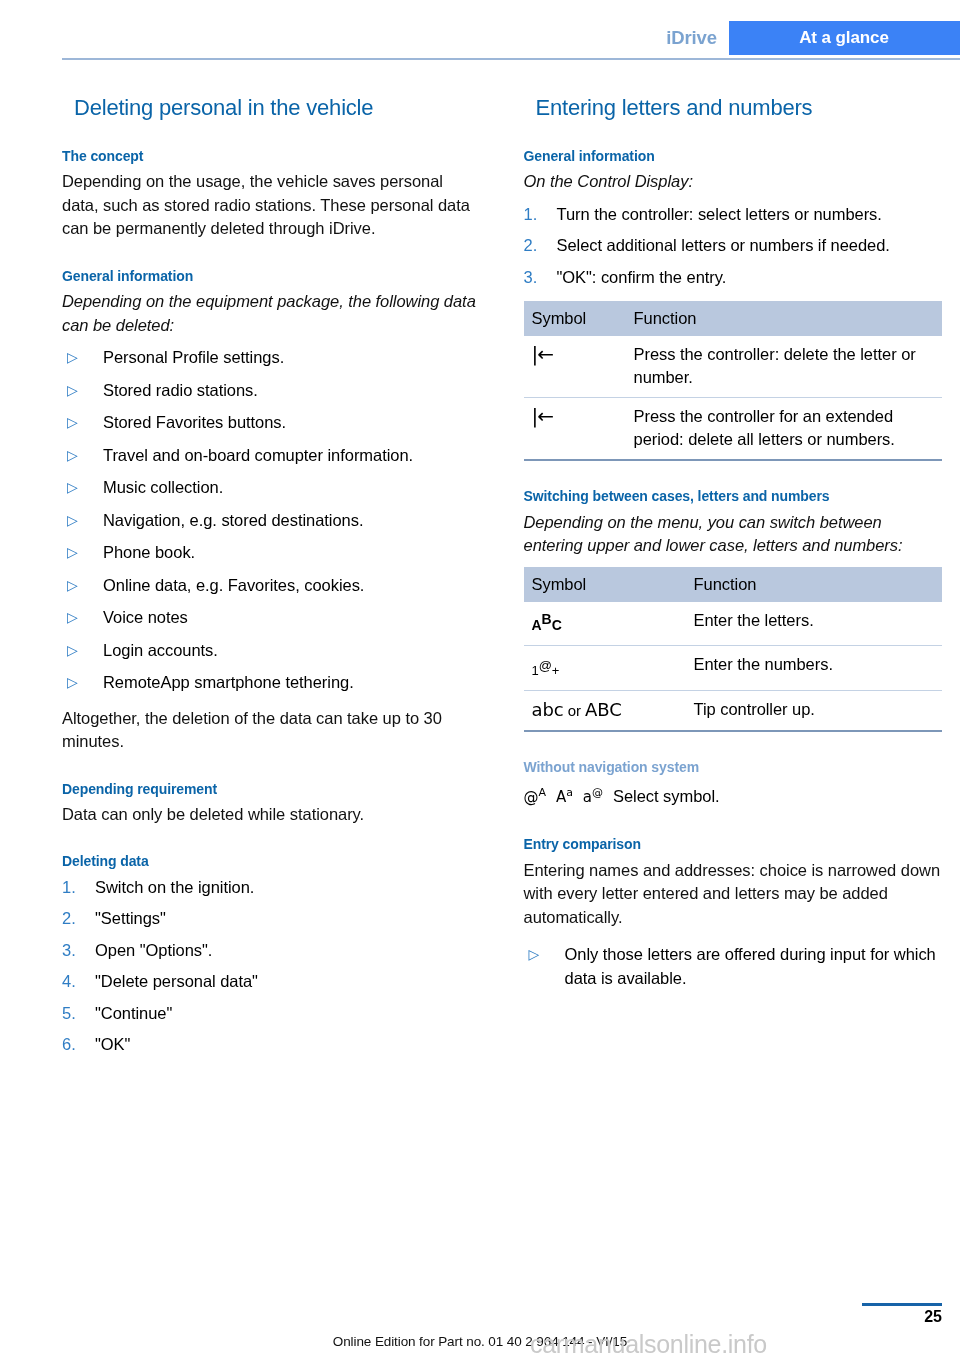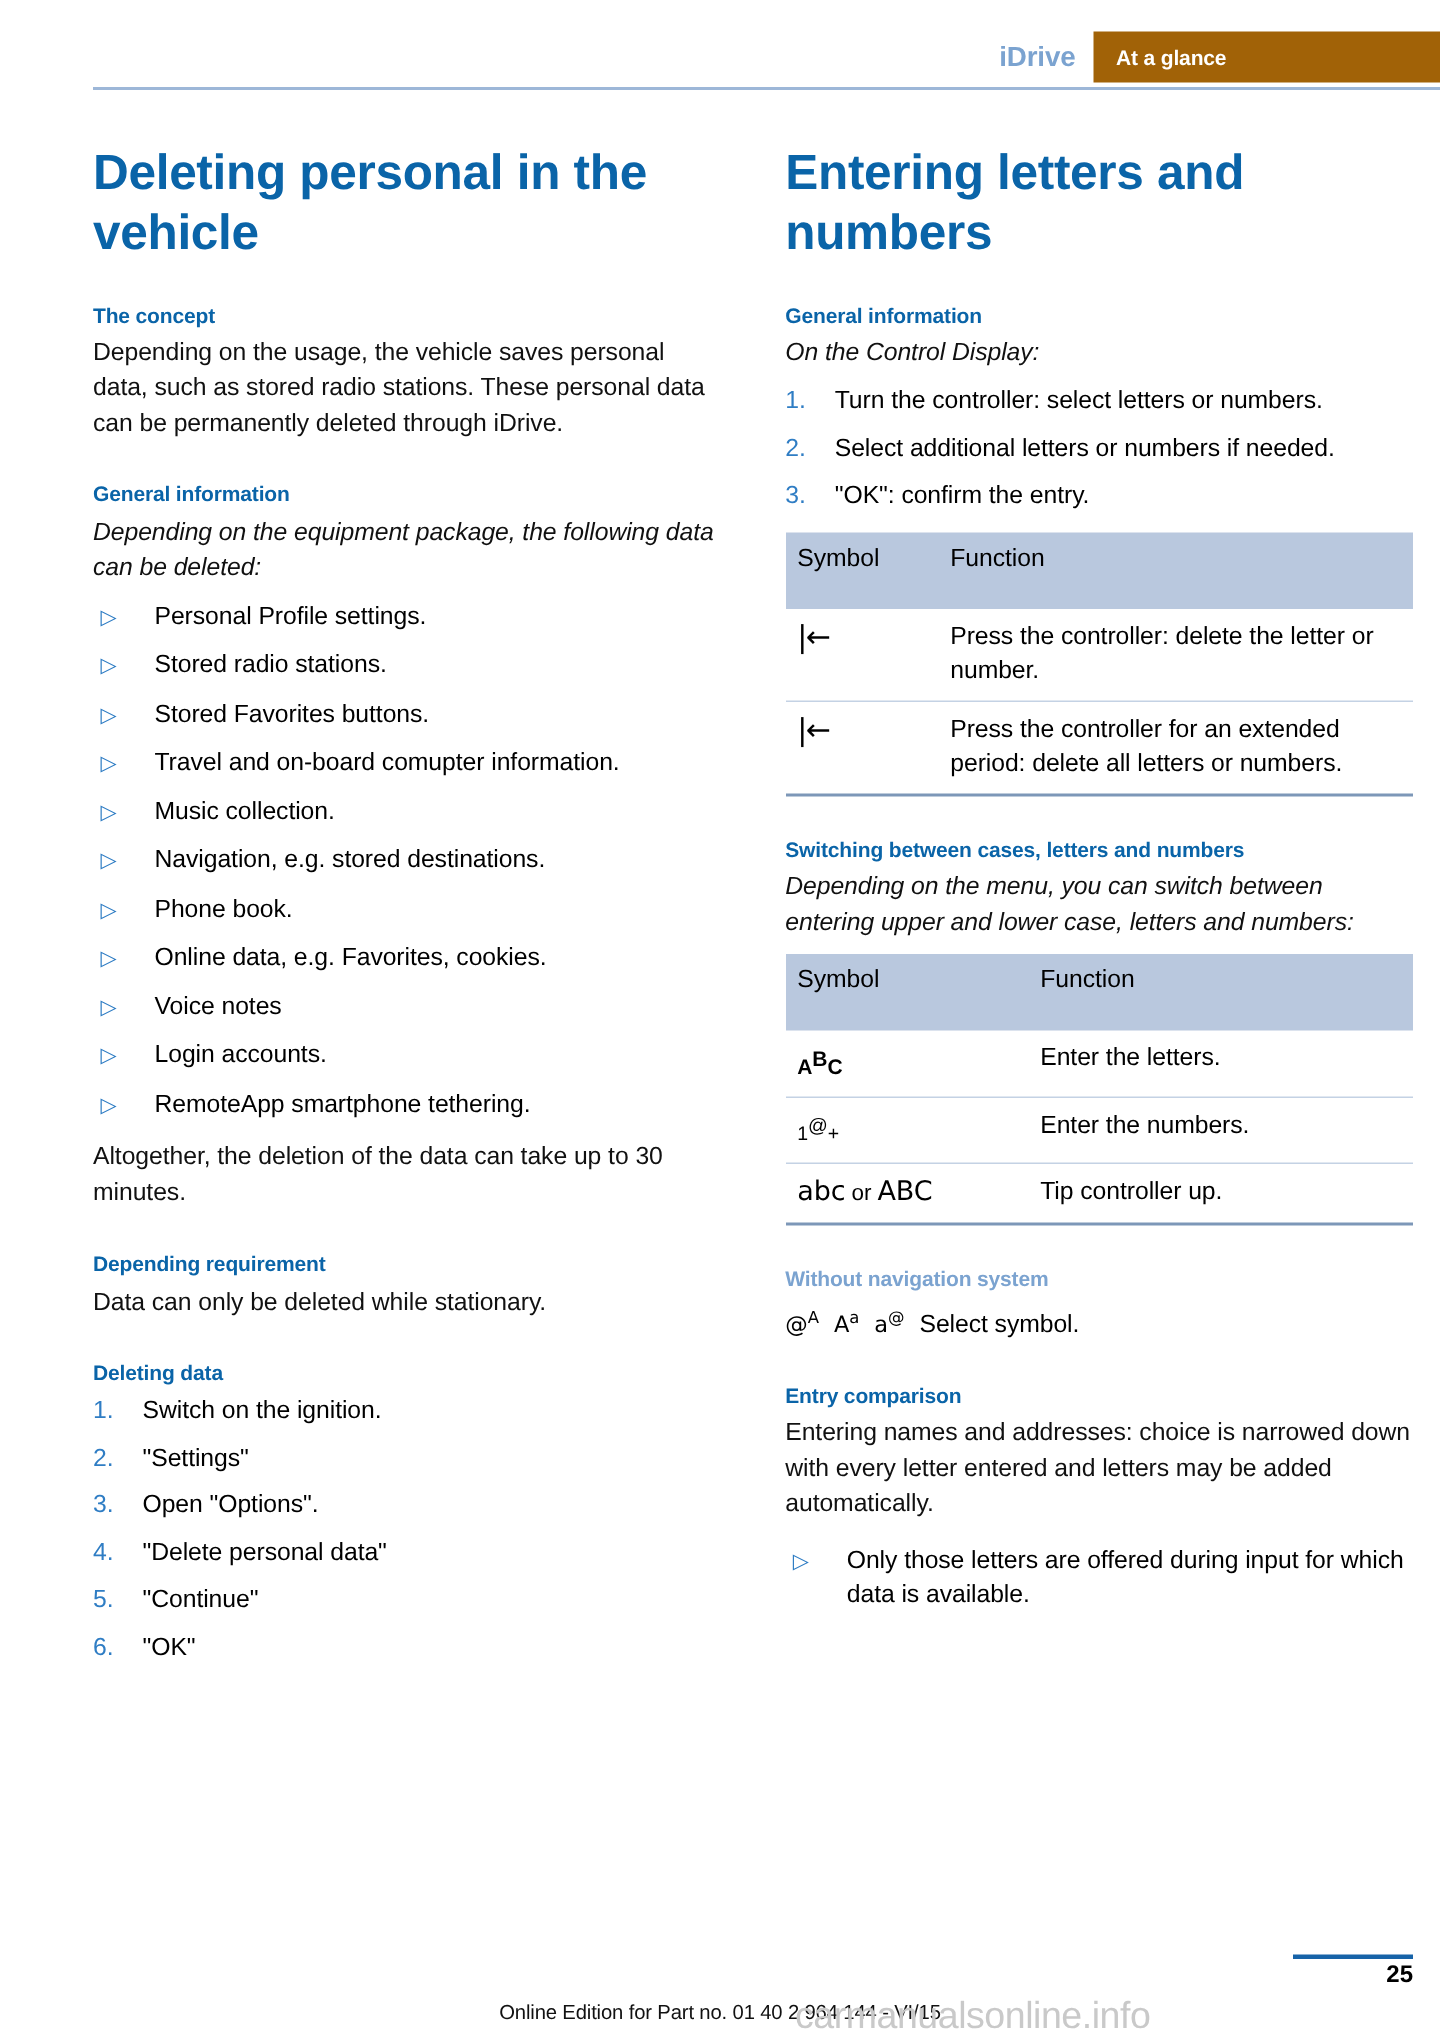--- a/index.html
+++ b/index.html
@@ -35,28 +35,29 @@
   .header-chapter {
     color: #7ba3d0;
     font-size: 18.5px;
     font-weight: bold;
     line-height: 34px;
     padding: 0 12px 0 0;
     letter-spacing: -0.1px;
     text-align: right;
   }
   .header-section {
-    background: #a16207;
+    background: #3b82f6;
     color: #ffffff;
-    font-size: 14px;
+    font-size: 17px;
     font-weight: bold;
     line-height: 34px;
     padding: 0 16px 0 15px;
     min-width: 200px;
     letter-spacing: -0.1px;
+    text-align: center;
   }
   .header-rule {
     position: absolute;
     left: 62px;
     right: 0;
     top: 58px;
     height: 2px;
     background: #9db7d8;
   }
 
@@ -71,24 +72,24 @@
     display: flex;
     gap: 43px;
     align-items: flex-start;
   }
   .col {
     width: 419px;
   }
 
   
   h1.title {
-    font-size: 33px;
-    font-weight: bold;
+    font-size: 22px;
+    font-weight: normal;
     color: #0a64a8;
-    margin: 0 0 26px 0;
+    margin: 0 0 26px 12px;
     line-height: 1.22;
     letter-spacing: -0.2px;
   }
   h2.sub {
     font-size: 14px;
     font-weight: bold;
     color: #0a64a8;
     margin: 0 0 5px 0;
     line-height: 1.24;
     letter-spacing: -0.1px;
@@ -161,21 +162,21 @@
   table.symtab {
     width: 100%;
     border-collapse: collapse;
     margin: 4px 0 10px 0;
   }
   table.symtab thead th {
     background: #b9c8de;
     font-size: 16.5px;
     font-weight: normal;
     text-align: left;
-    padding: 8px 8px 24px 8px;
+    padding: 8px 8px 8px 8px;
     letter-spacing: -0.05px;
   }
   table.symtab thead th.c1 { width: 86px; }
   table.symtab.wide thead th.c1 { width: 146px; }
   table.symtab tbody td {
     font-size: 16.5px;
     line-height: 23px;
     padding: 7px 8px 8px 8px;
     vertical-align: top;
     border-bottom: 1.5px solid #c4d2e4;

